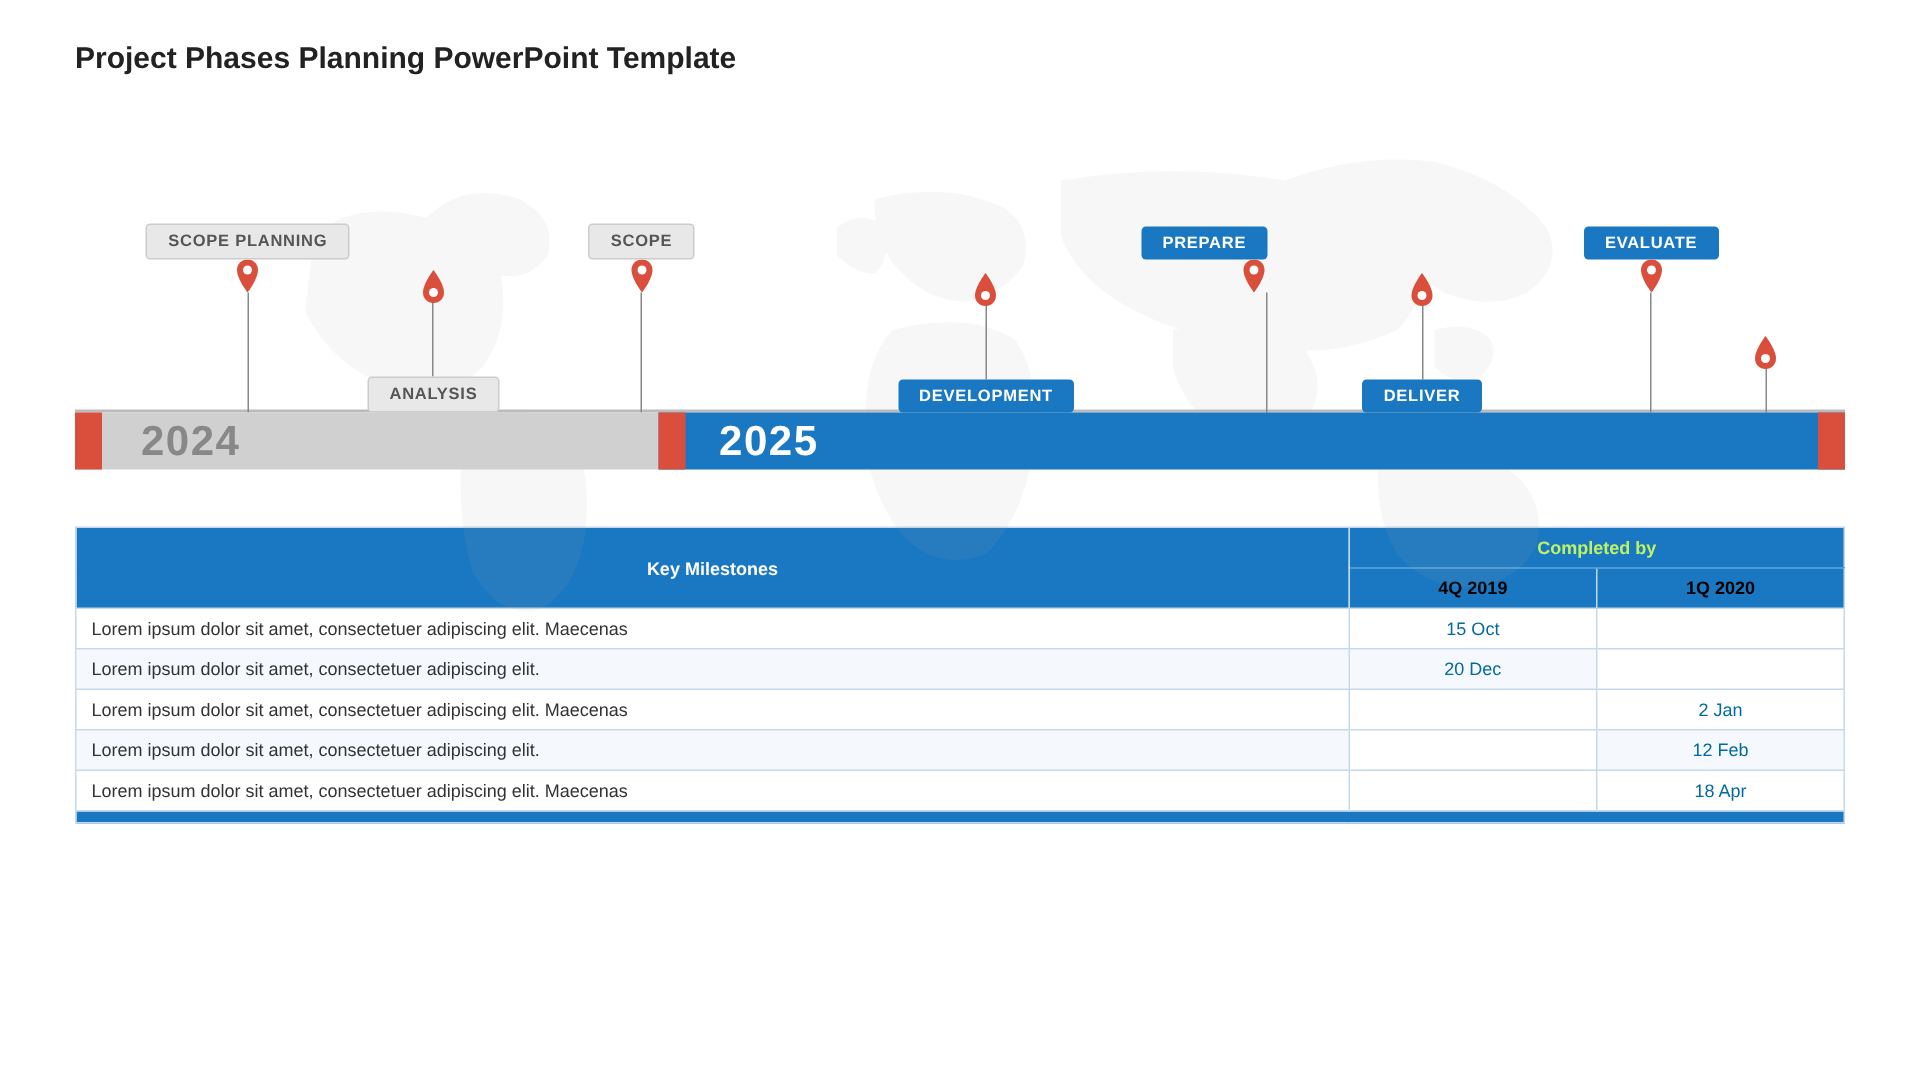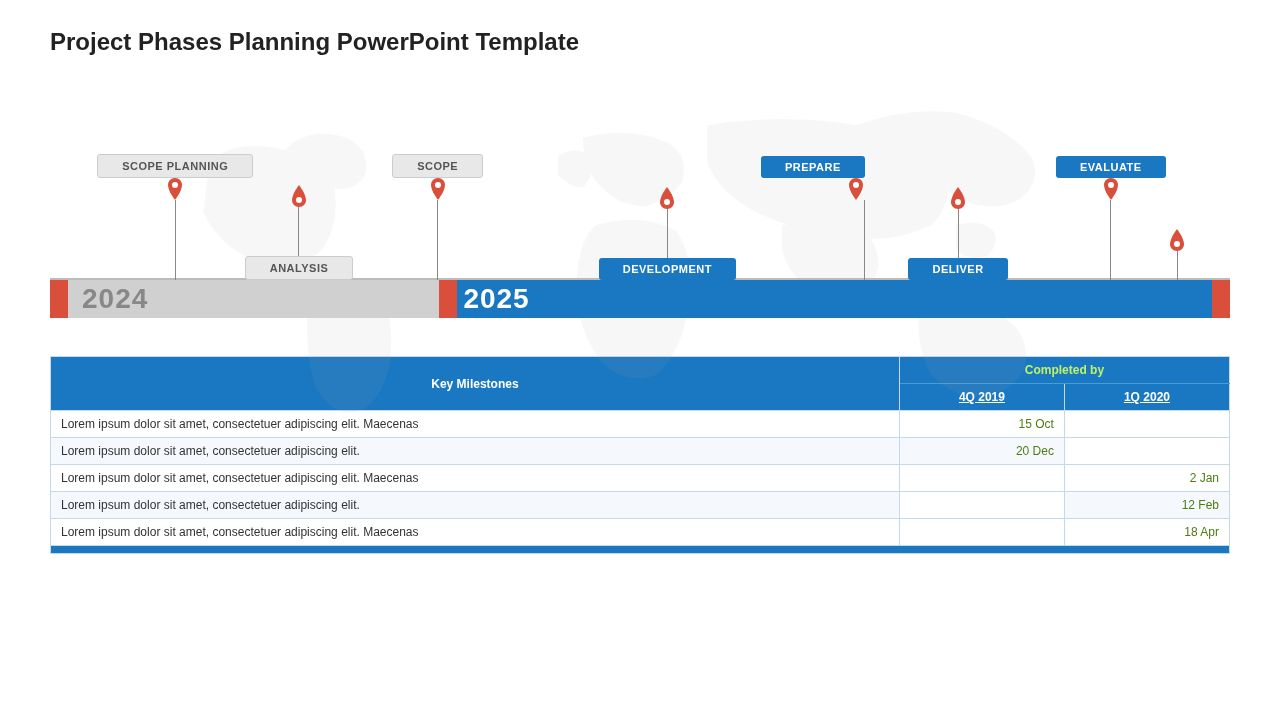--- a/index.html
+++ b/index.html
@@ -5,21 +5,21 @@
     * { box-sizing: border-box; margin: 0; padding: 0; }
     body {
       font-family: 'Segoe UI', Arial, sans-serif;
       background: #ffffff;
       width: 1280px;
       height: 720px;
       overflow: hidden;
       padding: 28px 50px 20px 50px;
     }
     .page-title {
-      font-size: 24px;
+      font-size: 20px;
       font-weight: 700;
       color: #222;
       margin-bottom: 22px;
     }
     .timeline-area {
       position: relative;
       width: 100%;
       height: 260px;
       background: #fff;
       margin-bottom: 0;
@@ -71,21 +71,21 @@
       left: 0;
       right: 0;
       height: 38px;
       display: flex;
     }
     .year-2024 {
       width: 33%;
       background: #d0d0d0;
       display: flex;
       align-items: center;
-      padding-left: 8px;
+      padding-left: 20px;
       position: relative;
     }
     .year-2024-red {
       width: 18px;
       height: 100%;
       background: #d94f3b;
       position: absolute;
       left: 0;
       top: 0;
     }
@@ -94,21 +94,21 @@
       font-weight: 700;
       color: #888;
       margin-left: 24px;
       letter-spacing: 1px;
     }
     .year-2025 {
       flex: 1;
       background: #1a78c2;
       display: flex;
       align-items: center;
-      padding-left: 0;
+      padding-left: 16px;
       position: relative;
     }
     .year-2025-red {
       width: 18px;
       height: 100%;
       background: #d94f3b;
       position: absolute;
       left: 0;
       top: 0;
     }
@@ -138,21 +138,21 @@
     }
     
     .phase {
       position: absolute;
       bottom: 58px;
       display: flex;
       flex-direction: column;
       align-items: center;
     }
     .phase-label {
-      padding: 5px 24px;
+      padding: 5px 14px;
       font-size: 11px;
       font-weight: 700;
       letter-spacing: 0.5px;
       border-radius: 3px;
       white-space: nowrap;
     }
     .phase-label-gray {
       background: #e8e8e8;
       color: #555;
       border: 1px solid #ccc;
@@ -182,38 +182,37 @@
     }
     .table-header-sub {
       background: #1a78c2;
       color: #bef264;
       text-align: center;
       font-size: 11px;
       font-weight: 600;
     }
     .table-subheader {
       background: #1a78c2;
-      color: #ffffff;
+      color: #000000;
       text-align: center;
       font-size: 11px;
-      text-decoration: underline;
     }
     .table-row-alt {
       background: #f5f9fd;
     }
     .table-row-normal {
       background: #fff;
     }
     .table-footer-row td {
       background: #1a78c2;
       height: 10px;
       padding: 3px;
     }
     .desc-col { width: 72%; color: #333; }
-    .date-col { width: 14%; text-align: right; color: #4d7c0f; }
+    .date-col { width: 14%; text-align: center; color: #0369a1; }
     .empty-cell { background: #fff; }
   </style>
 </head>
 <body>
 
 <div class="page-title">Project Phases Planning PowerPoint Template</div>
 
 <div class="timeline-area">
 
   <svg class="worldmap-bg" viewBox="0 0 900 300" xmlns="http://www.w3.org/2000/svg">

